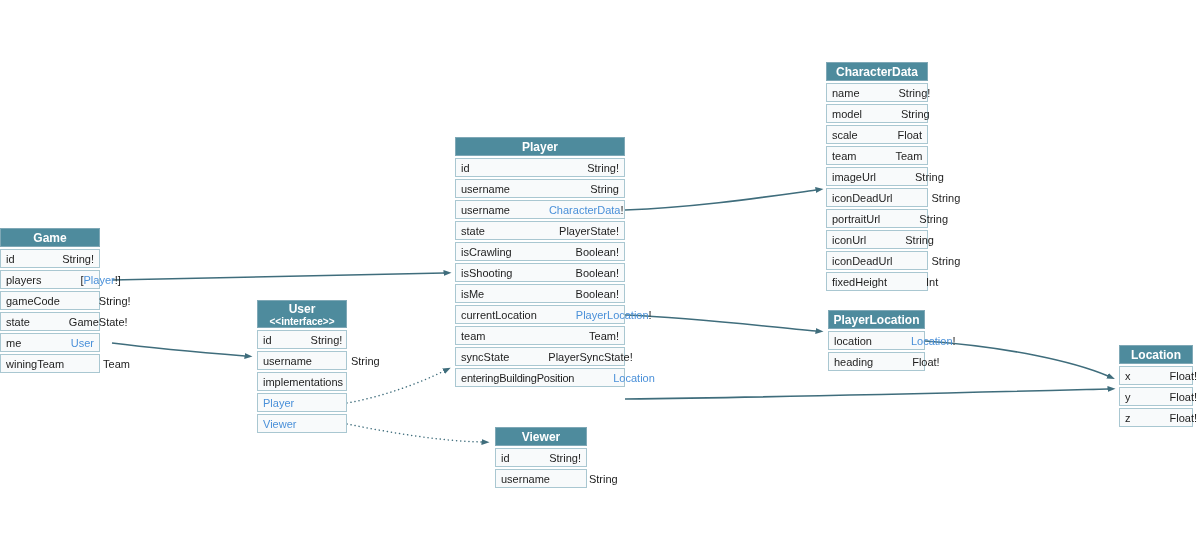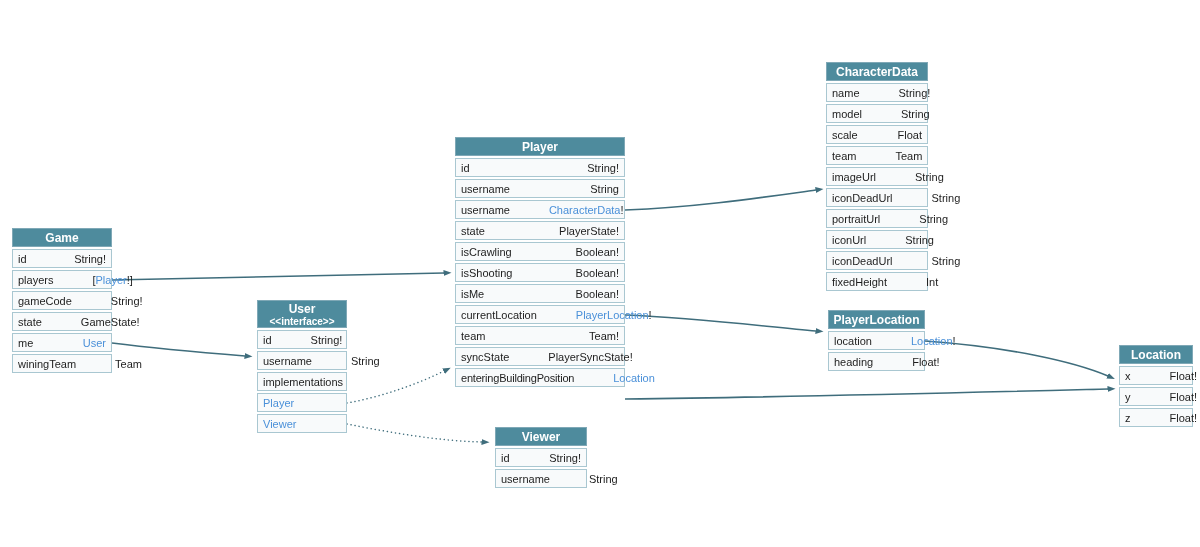--- a/index.html
+++ b/index.html
@@ -47,21 +47,21 @@
         <path d="M112,343 C160,349 208,353 245,356" fill="none" stroke="#3f6d7c" marker-end="url(#arrow)" stroke-width="1.6"></path>
         <path d="M625,210 C700,207 765,197 816,190" fill="none" stroke="#3f6d7c" marker-end="url(#arrow)" stroke-width="1.6"></path>
         <path d="M625,315 C700,318 768,327 816,331" fill="none" stroke="#3f6d7c" marker-end="url(#arrow)" stroke-width="1.6"></path>
         <path d="M625,399 C800,397 990,392 1108,389" fill="none" stroke="#3f6d7c" marker-end="url(#arrow)" stroke-width="1.6"></path>
         <path d="M925,341 C1010,347 1075,362 1108,376" fill="none" stroke="#3f6d7c" marker-end="url(#arrow)" stroke-width="1.6"></path>
         <path d="M347,403 C382,397 420,383 444,371" fill="none" stroke="#3f6d7c" marker-end="url(#arrow)" stroke-width="1.5" stroke-dasharray="0.1 4" stroke-linecap="round"></path>
         <path d="M347,424 C392,433 440,441 482,442" fill="none" stroke="#3f6d7c" marker-end="url(#arrow)" stroke-width="1.5" stroke-dasharray="0.1 4" stroke-linecap="round"></path>
       </g>
   </svg>
   <div id="tables">
-      <div class="table" style="left: 12px; top: 228px; width: 100px;">
+      <div class="table" style="left: 0; top: 228px; width: 100px;">
         <div class="thead"><span>Game</span></div>
         <div class="trow">
           <span class="fname">id</span>
           <span class="ftype">String!</span>
         </div>
         <div class="trow">
           <span class="fname">players</span>
           <span class="ftype"><span>[</span><span class="link">Player</span><span>!]</span></span>
         </div>
         <div class="trow">

